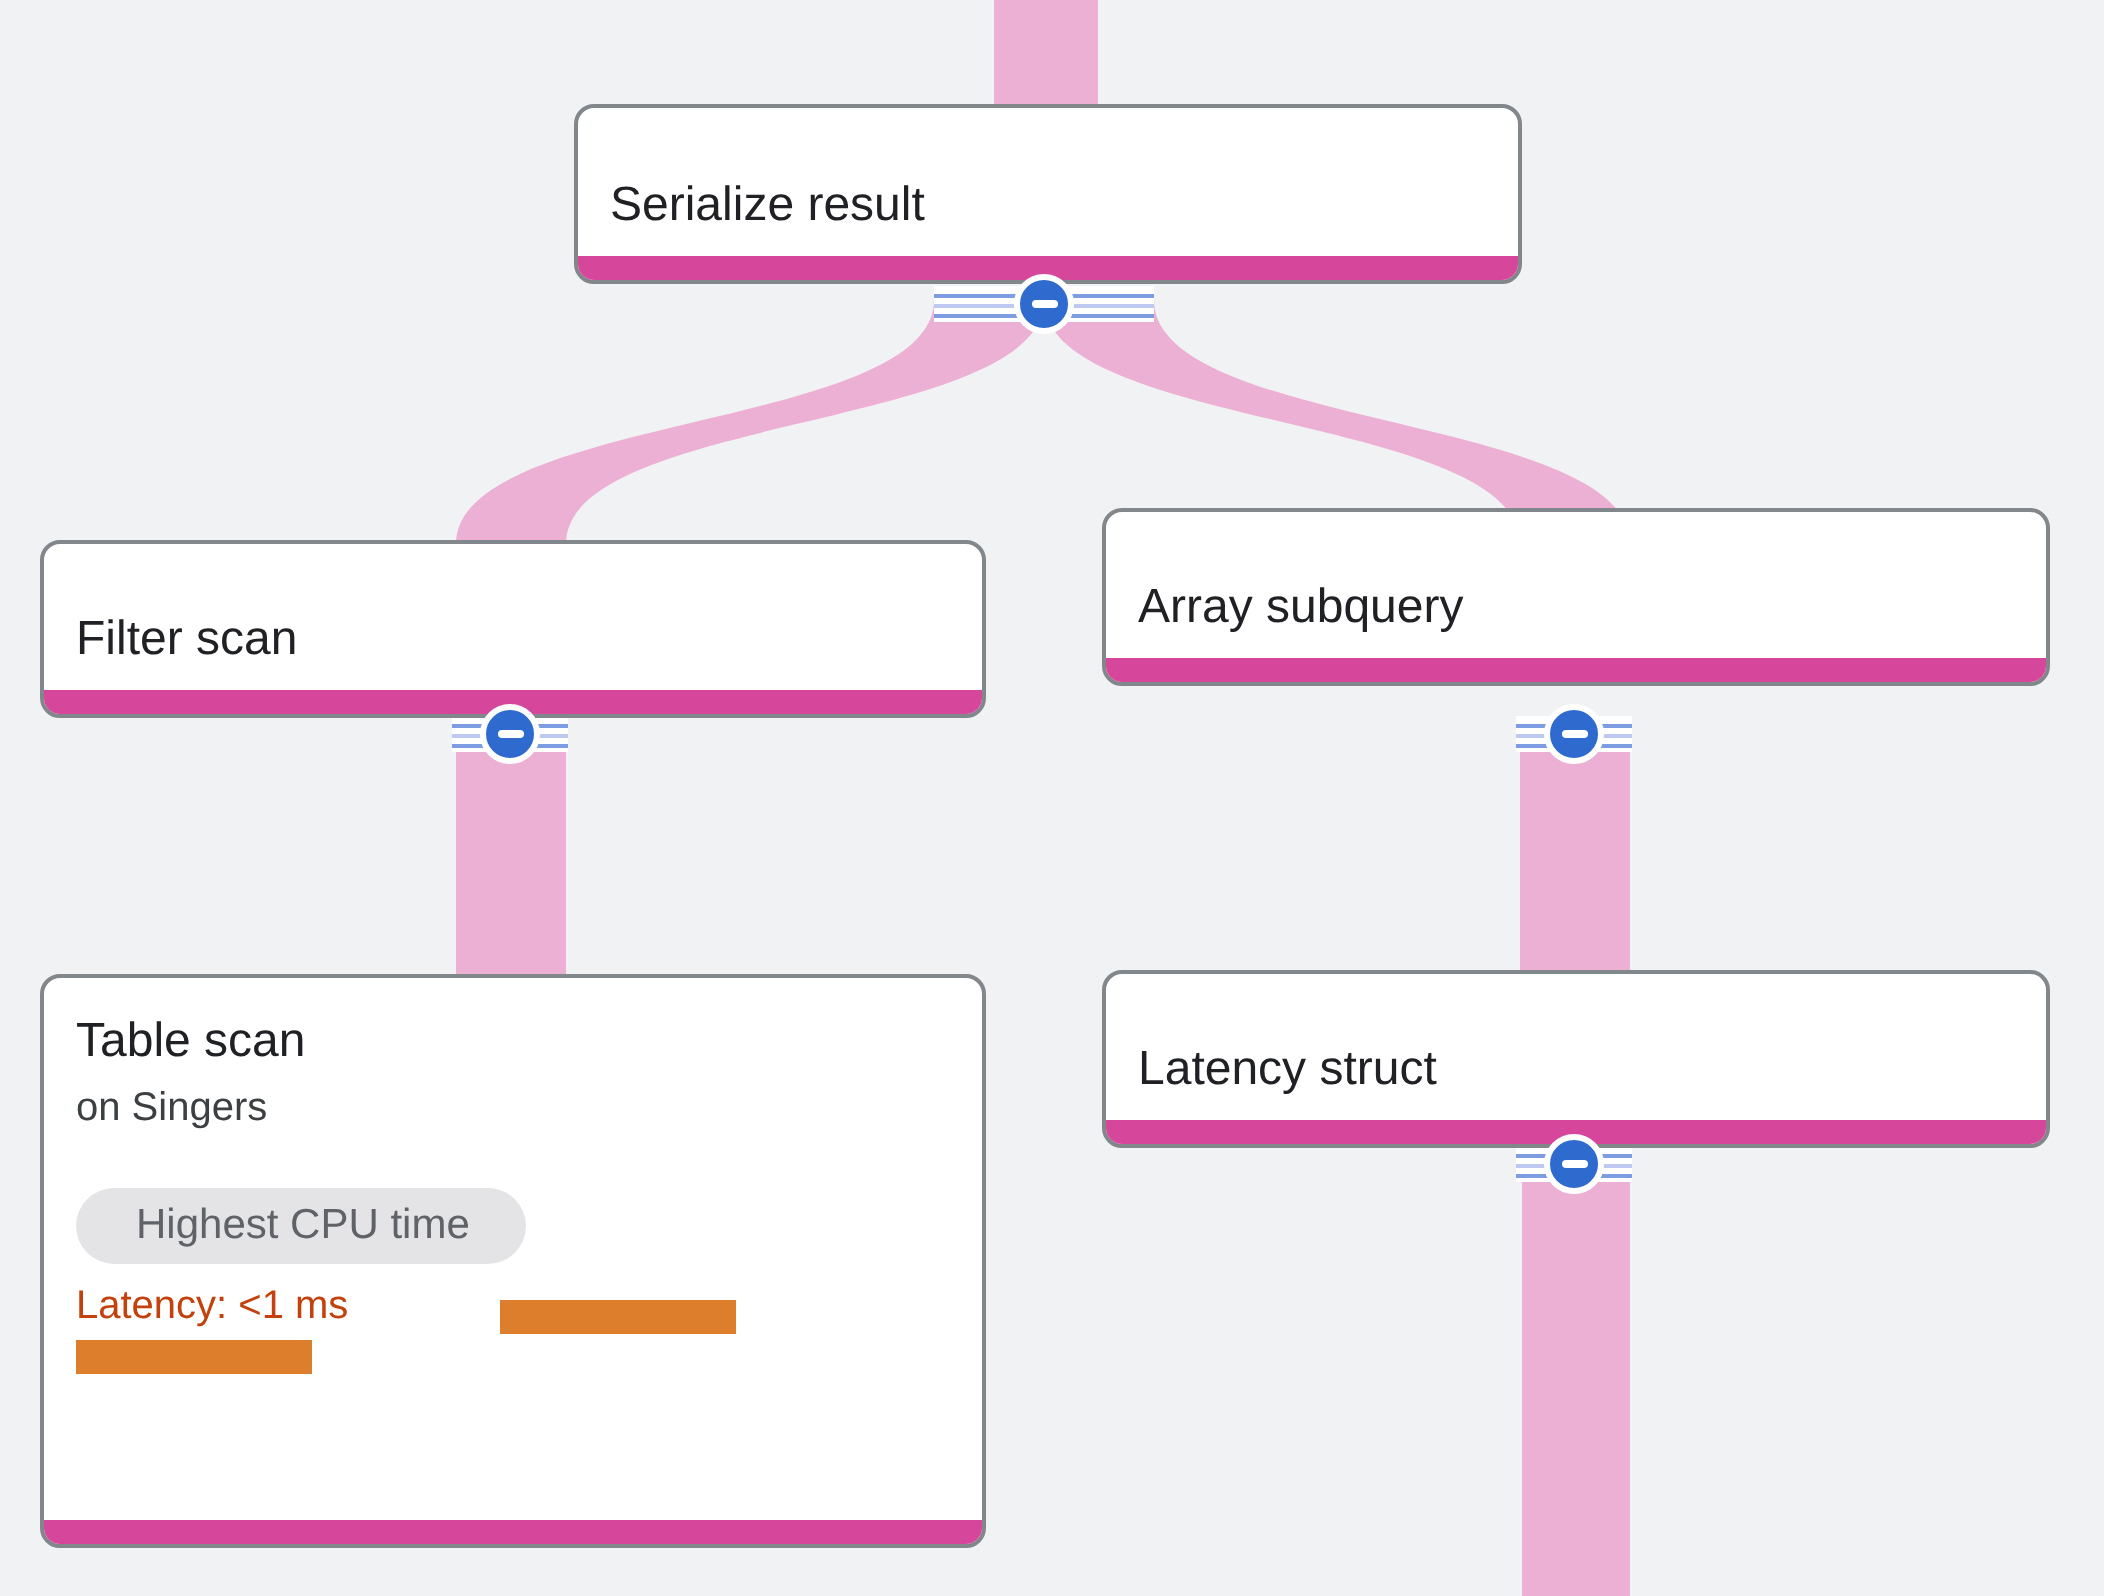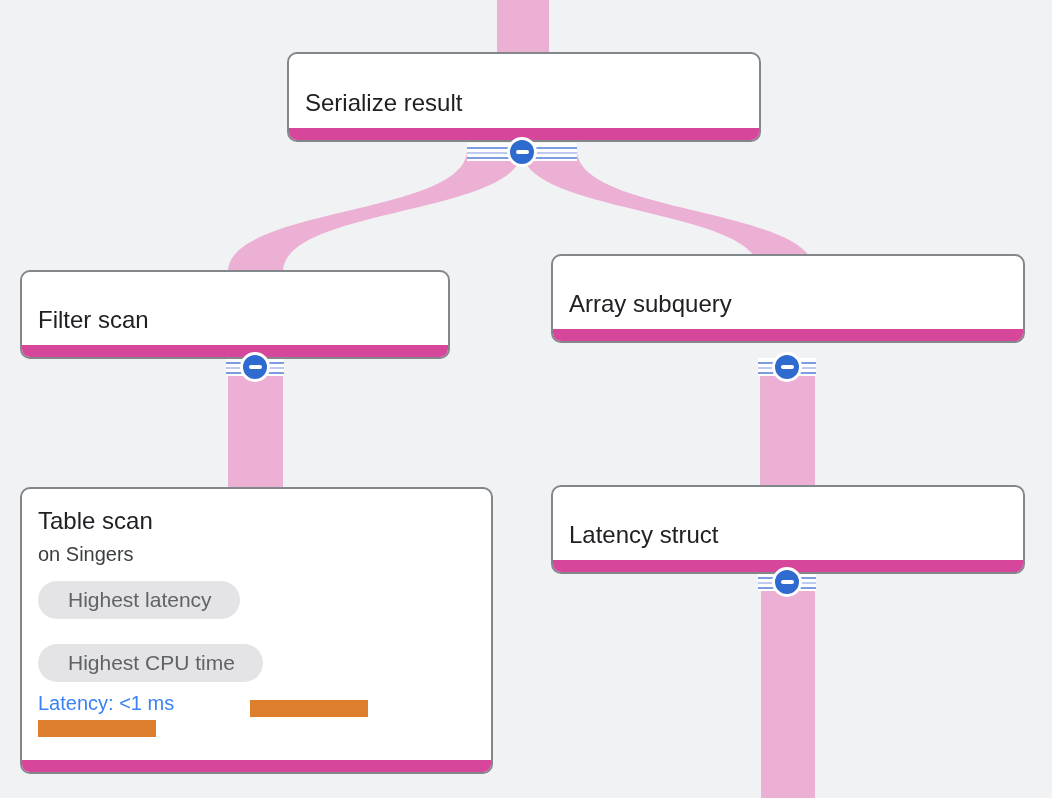--- a/index.html
+++ b/index.html
@@ -40,21 +40,21 @@
   .badge{
     display:inline-flex;align-items:center;
     height:38px;border-radius:19px;background:#e4e4e7;
     color:#5f6368;font-size:21px;padding:0 28px 0 30px;
   }
   .badge-row{margin-top:12px;}
   .badge-row.second{margin-top:25px;}
   .metrics{display:flex;margin-top:8px;}
   .metric-col{display:block;}
   .metric-col.first{width:212px;}
-  .metric-label{font-size:20px;line-height:26px;color:#3b82f6;display:block;}
+  .metric-label{font-size:20px;line-height:26px;color:#c2410c;display:block;}
   .metric-bar{height:17px;background:#dd7e2d;display:block;}
   .metric-col.first .metric-bar{width:118px;margin-top:4px;}
   .metric-col.second .metric-bar{width:118px;margin-top:10px;}
   
   .collapse-btn{
     position:absolute;z-index:3;width:24px;height:24px;border-radius:50%;
     background:#2f6ace;border:3px solid #ffffff;
     display:flex;align-items:center;justify-content:center;cursor:pointer;
     box-sizing:content-box;
   }
@@ -77,41 +77,38 @@
 <div class="stripe" style="left:758px;top:358px;width:58px;"></div>
 <div class="stripe" style="left:758px;top:573px;width:58px;"></div>
 
 <div class="node" style="left:287px;top:52px;width:474px;height:90px;">
   <div class="node-body">
     <span class="node-title">Serialize result</span>
   </div>
   <div class="node-footer"></div>
 </div>
 
-<div class="node" style="left:20px;top:270px;width:430px;height:89px;">
+<div class="node" style="left:20px;top:270px;width:473px;height:89px;">
   <div class="node-body">
     <span class="node-title">Filter scan</span>
   </div>
   <div class="node-footer"></div>
 </div>
 
 <div class="node" style="left:551px;top:254px;width:474px;height:89px;">
   <div class="node-body">
     <span class="node-title">Array subquery</span>
   </div>
   <div class="node-footer"></div>
 </div>
 
 <div class="node" style="left:20px;top:487px;width:473px;height:287px;">
   <div class="rich-body">
     <span class="node-title">Table scan</span>
     <span class="node-subtitle">on Singers</span>
-    <div class="badge-row">
-      <span class="badge">Highest latency</span>
-    </div>
     <div class="badge-row second">
       <span class="badge">Highest CPU time</span>
     </div>
     <div class="metrics">
       <div class="metric-col first">
         <span class="metric-label">Latency: &lt;1 ms</span>
         <span class="metric-bar"></span>
       </div>
       <div class="metric-col second">
         <span class="metric-bar"></span>

